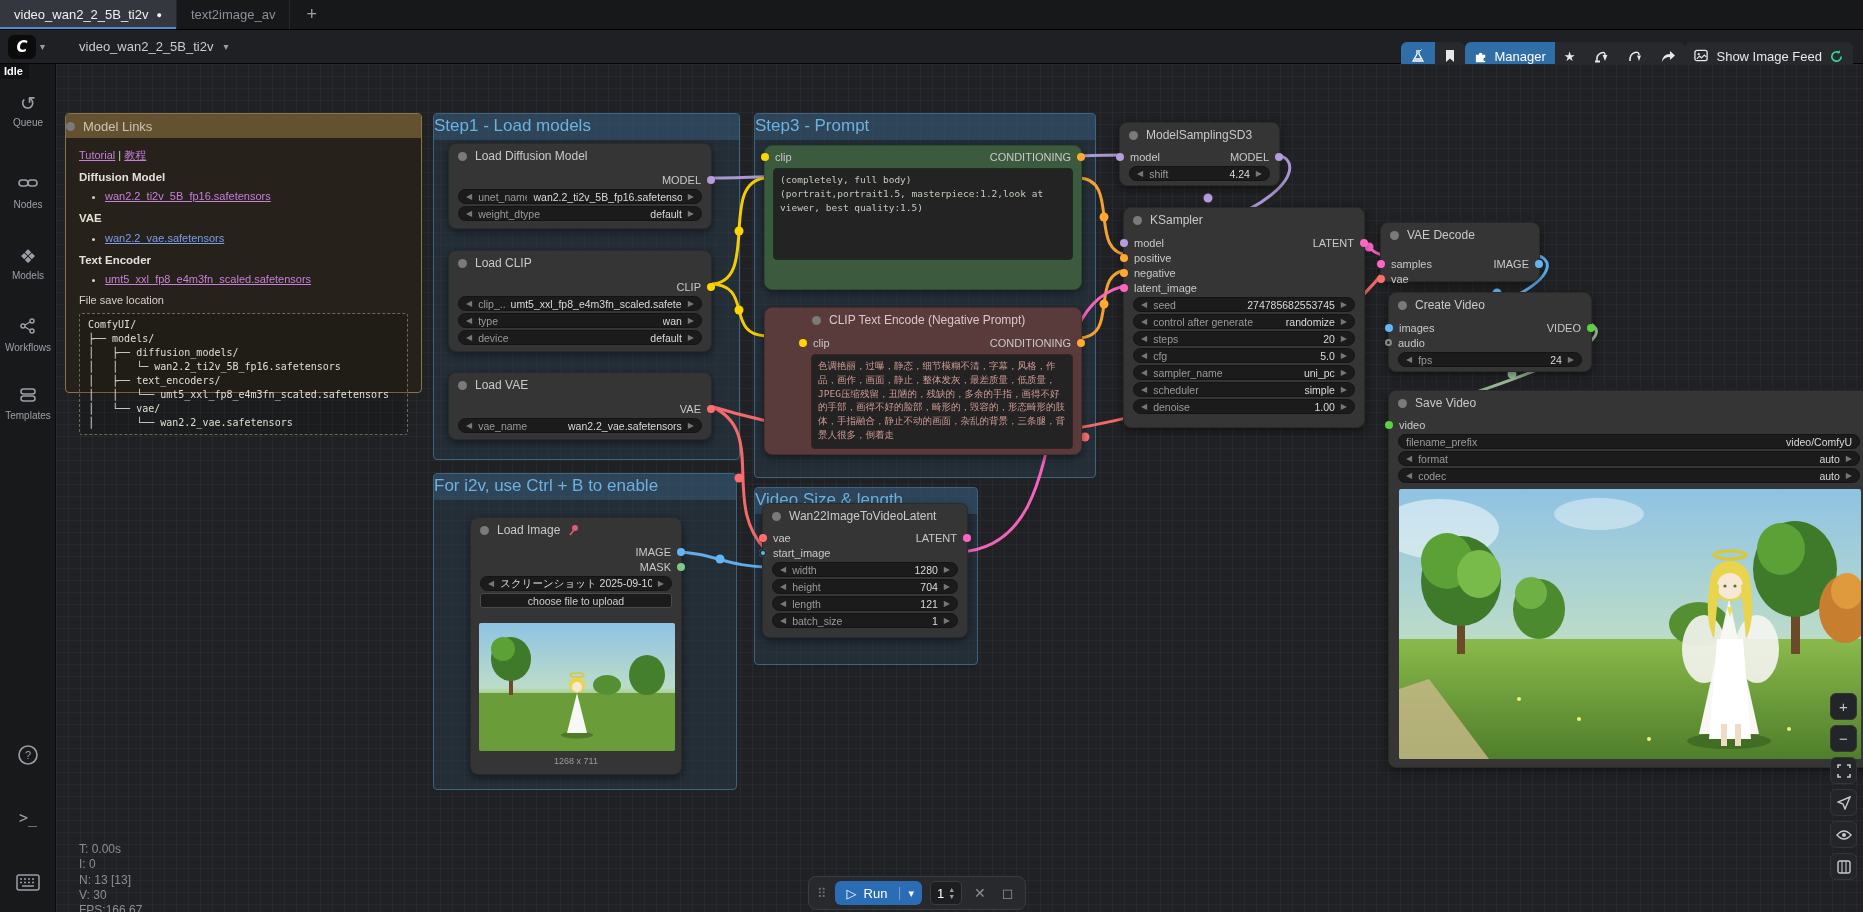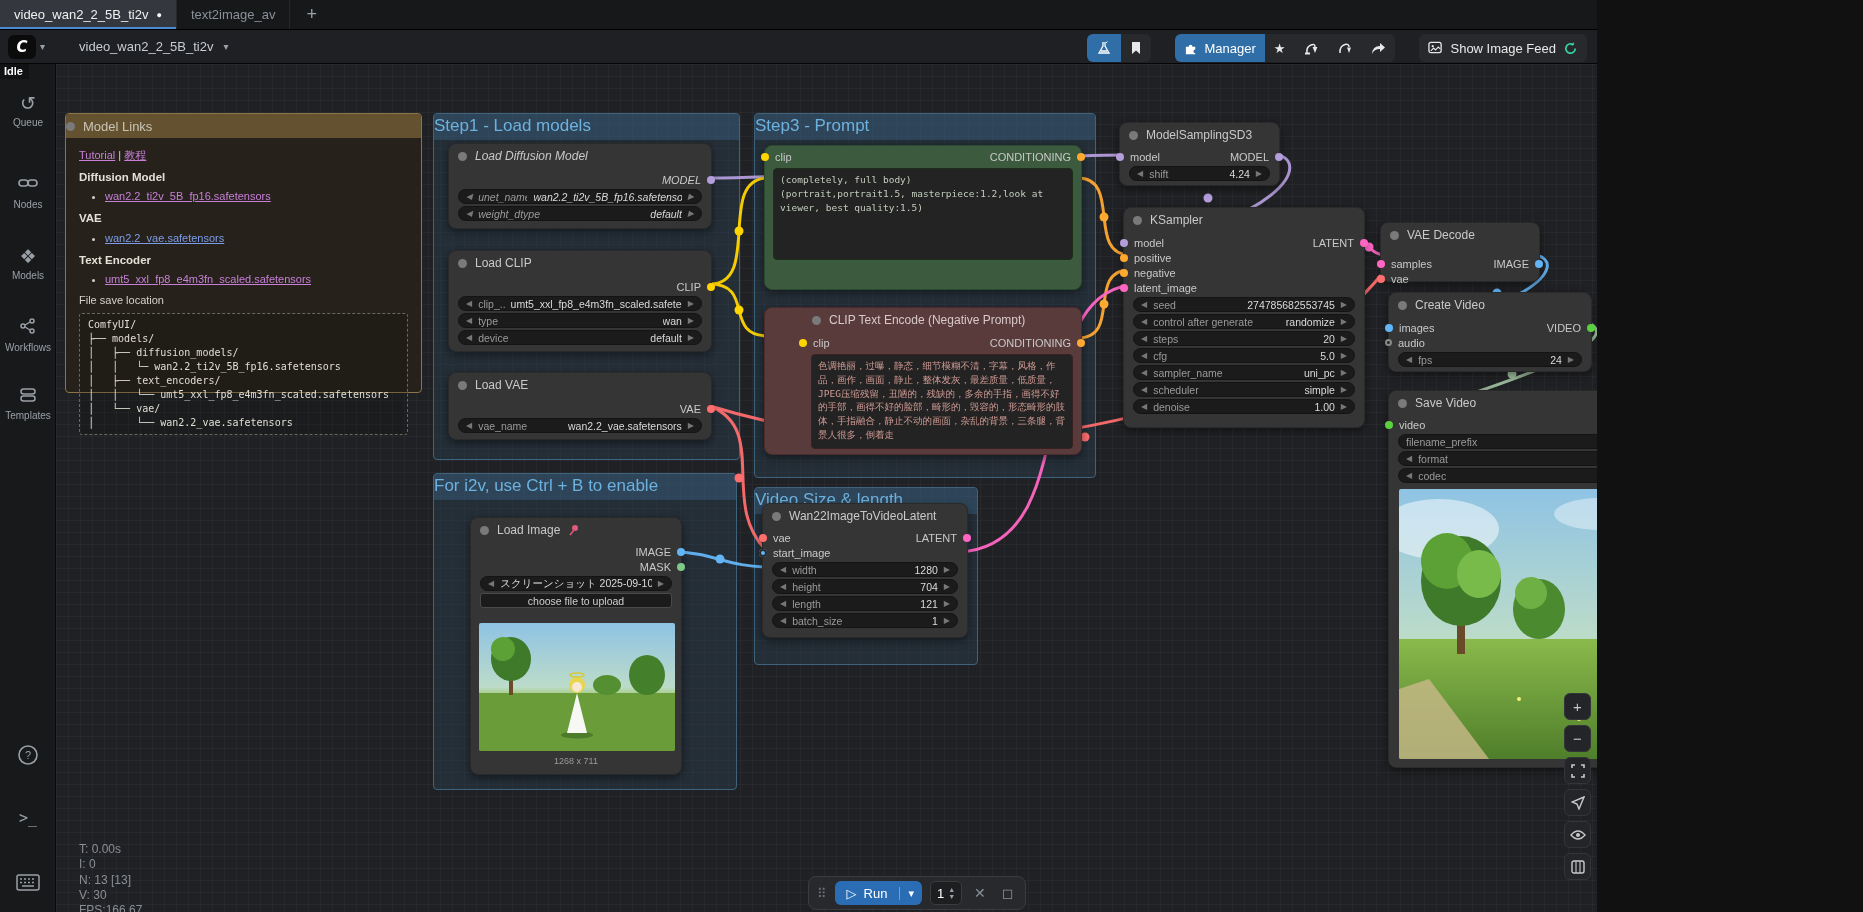--- a/index.html
+++ b/index.html
@@ -1,32 +1,32 @@
 <!DOCTYPE html>
 <html style="--model: #b39ddb; --clip: #ffd500; --conditioning: #ffa931; --latent: #ff66c4; --vae: #ff6e6e; --image: #64b5f6; --mask: #7ec98a; --video: #5ad13e; --videowire: #9fbf9f; --groupborder: #3d637f; --accent: #4b8bd4; --feedgreen: #35d49a;"><head>
 <meta charset="utf-8">
 <style>
   * { margin:0; padding:0; box-sizing:border-box; }
   html,body { background:#111; }
-  #screen{ position:relative; width:1597px; height:912px; overflow:hidden;
+  #screen{ position:relative; width:1863px; height:912px; overflow:hidden;
     font-family:"Liberation Sans", sans-serif; color:#ccc; background:#7f1d1d; }
 
   
   #tabbar{ position:absolute; left:0; top:0; width:100%; height:30px; background:#17181a; display:flex; align-items:stretch; border-bottom:1px solid #000;}
   .tab{ display:flex; align-items:center; gap:8px; padding:0 14px; font-size:13px; color:#8a9099; border-right:1px solid #26282b; cursor:pointer;}
   .tab.active{ background:#34383e; color:#f0f0f0; box-shadow:inset 0 -2px 0 #4b8bd4;}
   .tab .dot{ font-size:9px; color:#fff;}
   .newtab{ display:flex; align-items:center; padding:0 16px; color:#9aa0a8; font-size:18px; cursor:pointer;}
 
   
   #menubar{ position:absolute; left:0; top:30px; width:100%; height:34px; background:#1e2023; border-bottom:1px solid #050505; display:flex; align-items:center;}
   #logo{ width:28px; height:24px; background:#0b0b0b; border-radius:6px; margin-left:8px; display:flex; align-items:center; justify-content:center; color:#fff; font-weight:bold; font-size:15px; font-family:"DejaVu Sans", sans-serif; font-style:italic;}
   .chev{ color:#9aa0a8; font-size:10px; margin:0 4px;}
   #wfname{ margin-left:30px; font-size:13px; color:#c8cdd3; display:flex; gap:6px; align-items:center; cursor:pointer;}
-  #topright{ position:absolute; right:10px; top:4px; display:flex; gap:24px; align-items:center; height:28px;}
+  #topright{ position:absolute; right:10px; top:12px; display:flex; gap:0; align-items:center; height:28px;}
   .tr-group{ display:flex; background:#27292c; border-radius:6px; overflow:hidden; height:28px; align-items:stretch;}
   .tr-btn{ display:flex; align-items:center; justify-content:center; padding:0 9px; cursor:pointer; color:#e8e8e8; font-size:13px;}
   .tr-btn.blue{ background:#2f6ea6;}
   .tr-btn svg{ display:block; }
   .mgr-label{ margin-left:6px; font-size:13px; color:#fff;}
   .feed-label{ font-size:13px; color:#e8e8e8; margin:0 7px;}
 
   
   #idle{ position:absolute; left:0; top:64px; background:#101214; color:#fff; font-size:11px; font-weight:bold; padding:1px 6px 2px 4px; z-index:40;}
 
@@ -306,21 +306,21 @@
       <path class="wire" style="stroke:var(--vae)" d="M710,406 C770,430 718,505 768,552"></path>
       <circle class="wiredot" cx="739" cy="478" r="4.5" fill="var(--vae)"></circle>
       <path class="wire" style="stroke:var(--image)" d="M673,552 C712,552 728,567 768,567"></path>
       <circle class="wiredot" cx="720" cy="559" r="4.5" fill="var(--image)"></circle>
       <path class="wire" style="stroke:var(--image)" d="M1532,254 C1580,262 1510,322 1394,322"></path>
       <circle class="wiredot" cx="1497" cy="293" r="4.5" fill="var(--image)"></circle>
       <path class="wire" style="stroke:var(--videowire)" d="M1586,322 C1640,342 1470,395 1394,419"></path>
       <circle class="wiredot" cx="1512" cy="374" r="4.5" fill="var(--videowire)"></circle>
     </svg>
 
-    <div class="node" style="left:448px; top:143px; width:264px; height:86px;font-style:italic;">
+    <div class="node" style="left:448px; top:143px; width:264px; height:86px;">
       <div class="nhead">
             <span class="ndot"></span>
             <span>Load Diffusion Model</span>
           </div>
       <div class="srow" style="margin-top:4px">
         <span class="sout">
               <span>MODEL</span>
               <i class="sdot" style="background:var(--model)"></i>
             </span>
       </div>

